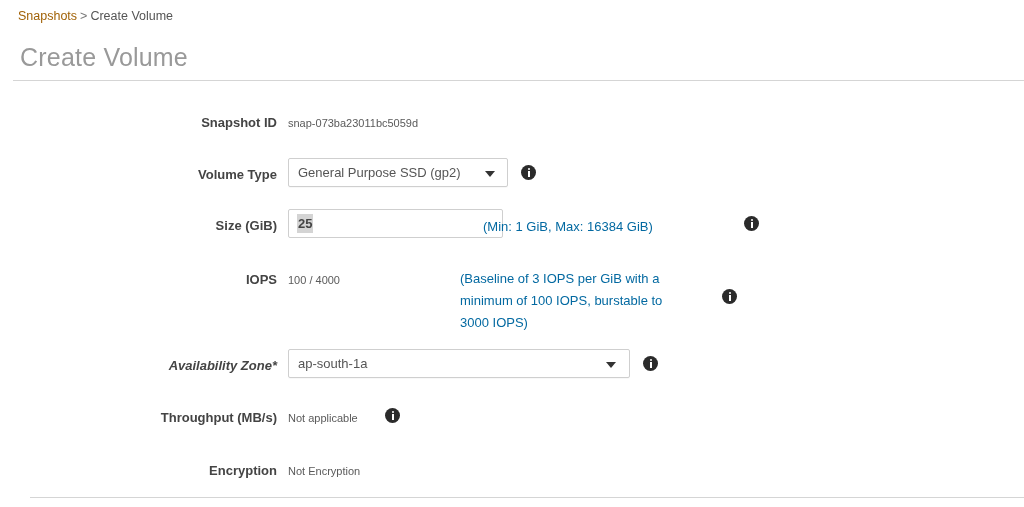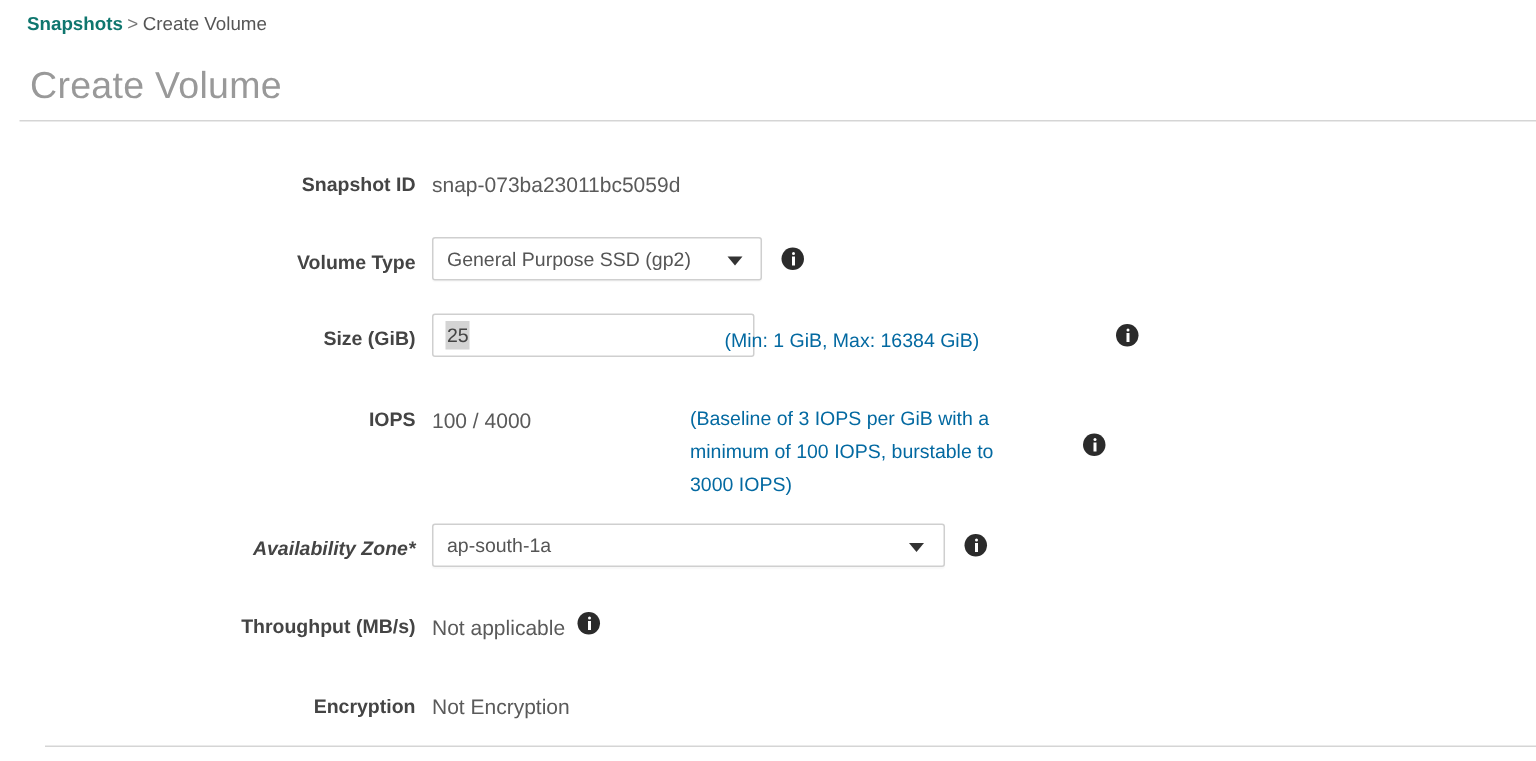--- a/index.html
+++ b/index.html
@@ -20,22 +20,22 @@
   
   .breadcrumb {
     position: absolute;
     left: 18px;
     top: 8px;
     font-size: 12.5px;
     line-height: 16px;
     white-space: nowrap;
   }
   .breadcrumb .crumb-link {
-    color: #0f766e;
-    font-weight: bold;
+    color: #a16207;
+    font-weight: normal;
     text-decoration: none;
     cursor: pointer;
   }
   .breadcrumb .crumb-sep {
     color: #777777;
     font-weight: normal;
     margin: 0 3px;
   }
   .breadcrumb .crumb-current {
     color: #555555;
@@ -79,21 +79,21 @@
     font-size: 13px;
     font-weight: bold;
     color: #444444;
     white-space: nowrap;
     text-align: right;
     line-height: 18px;
   }
   .val {
     position: absolute;
     left: 288px;
-    font-size: 14px;
+    font-size: 11px;
     color: #5a5a5a;
     white-space: nowrap;
     line-height: 18px;
   }
   .hint {
     position: absolute;
     font-size: 13px;
     color: #0369a1;
     line-height: 22px;
   }
@@ -140,20 +140,21 @@
   }
   .textinput .inp-text {
     position: absolute;
     left: 8px;
     top: 4px;
     font-size: 13px;
     line-height: 19px;
     color: #444444;
     background: #d4d4d4;   
     padding: 0 1px;
+    font-weight: bold;
   }
 
   
   .info {
     position: absolute;
     width: 15px;
     height: 15px;
     border-radius: 50%;
     background: #2b2b2b;
     cursor: pointer;

